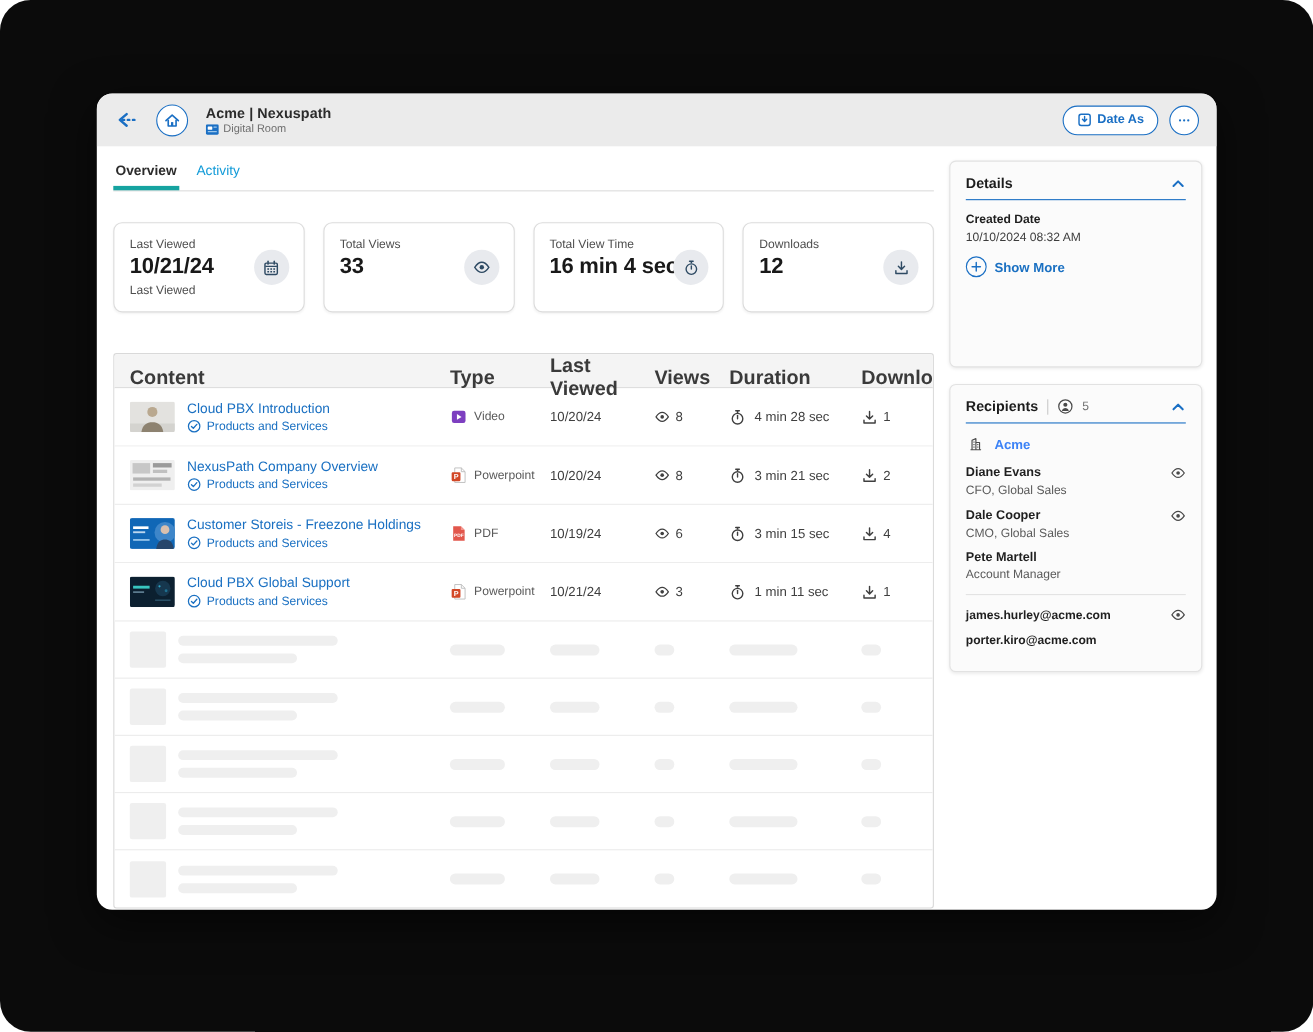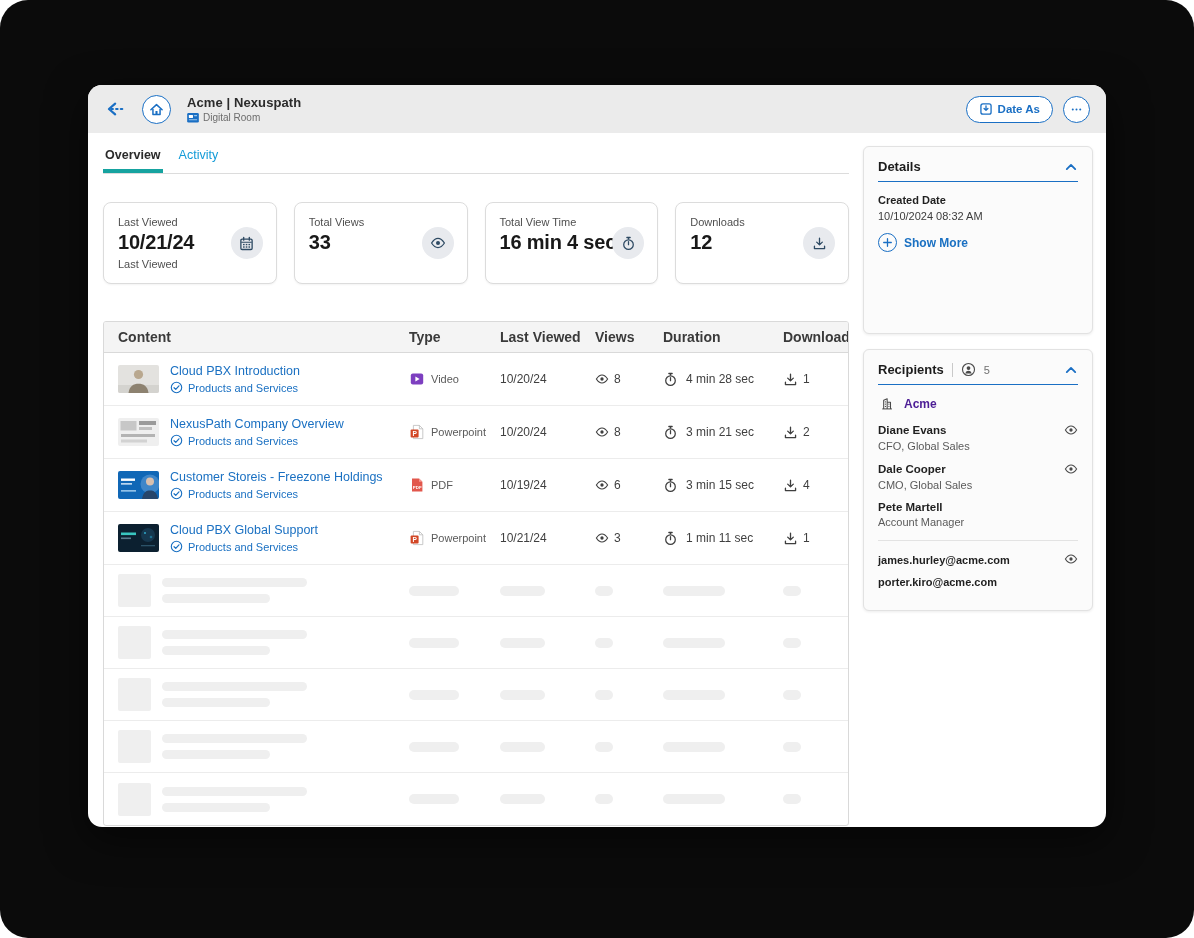--- a/index.html
+++ b/index.html
@@ -39,21 +39,21 @@
                padding:13px 14px; position:relative; box-shadow:0 1px 2px rgba(0,0,0,.05); }
   .stat-label { font-size:11px; color:#4f4f4f; }
   .stat-value { font-size:20px; font-weight:700; color:#191919; margin-top:3px; letter-spacing:-.2px; }
   .stat-sub { font-size:11px; color:#4f4f4f; margin-top:4px; }
   .stat-icon { position:absolute; right:13px; top:50%; transform:translateY(-50%); width:32px; height:32px;
                border-radius:50%; background:#e8eaee; color:#2e4a63; display:flex; align-items:center; justify-content:center; }
 
   
   .content-table { margin-top:37px; border:1px solid #d9d9d9; border-radius:3px; overflow:hidden; }
   .t-grid { display:grid; grid-template-columns:305px 91px 95px 68px 120px 1fr; align-items:center; }
-  .t-header { height:31px; background:#f4f4f4; font-size:14px; font-weight:700; color:#3a3a3a; border-bottom:1px solid #d9d9d9; }
+  .t-header { height:31px; background:#f4f4f4; font-size:18px; font-weight:700; color:#3a3a3a; border-bottom:1px solid #d9d9d9; }
   .t-header > div:first-child { padding-left:14px; }
   .t-row { height:53px; border-bottom:1px solid #ececec; background:#fff; }
   .t-row:last-child { border-bottom:none; }
   .cell-content { display:flex; align-items:center; gap:11px; padding-left:14px; }
   .thumb { width:41px; height:28px; border-radius:2px; overflow:hidden; flex-shrink:0; line-height:0; }
   .row-title { font-size:12.5px; color:#1a70c2; cursor:pointer; }
   .row-cat { display:flex; align-items:center; gap:5px; margin-top:3px; color:#1a70c2; font-size:11px; }
   .type-cell { display:flex; align-items:center; gap:6px; font-size:11px; color:#5a5a5a; }
   .text-cell { font-size:12px; color:#3f3f3f; }
   .iconnum-cell { display:flex; align-items:center; gap:5px; font-size:12px; color:#3f3f3f; }
@@ -77,21 +77,21 @@
   .d-value.link { color:#1a70c2; cursor:pointer; }
   .show-more { display:flex; align-items:center; gap:7px; color:#1a70c2; font-size:12px; font-weight:600; cursor:pointer; margin-top:3px; }
   .plus-circle { width:19px; height:19px; border:1.5px solid #1a6fc4; border-radius:50%; display:flex; align-items:center; justify-content:center; color:#1a6fc4; }
 
   .recipients { margin-top:15px; min-height:231px; }
   .details-panel { min-height:188px; }
   .ph-left { display:flex; align-items:center; gap:8px; }
   .vdiv { width:1px; height:14px; background:#c9c9c9; }
   .rec-count { font-size:11px; color:#707070; }
   .rec-person-icon { color:#4a4a4a; display:flex; }
-  .company-row { display:flex; align-items:flex-start; gap:10px; margin:2px 0 12px 2px; font-size:12px; font-weight:700; color:#4c1d95; }
+  .company-row { display:flex; align-items:flex-start; gap:10px; margin:2px 0 12px 2px; font-size:12px; font-weight:700; color:#3b82f6; }
   .company-row .b-icon { color:#4a4a4a; display:flex; }
   .person { margin-bottom:10px; }
   .person-top { display:flex; align-items:center; justify-content:space-between; }
   .person-name { font-size:11.5px; font-weight:700; color:#1f1f1f; }
   .person-role { font-size:11px; color:#5a5a5a; margin-top:3px; }
   .eye-status { color:#4a4a4a; display:flex; }
   .emails { border-top:1px solid #e3e3e3; margin-top:12px; padding-top:11px; }
   .email-row { display:flex; align-items:flex-end; justify-content:space-between; margin-bottom:10px; }
   .email-addr { font-size:11px; font-weight:700; color:#1f1f1f; }
   svg { display:block; }

